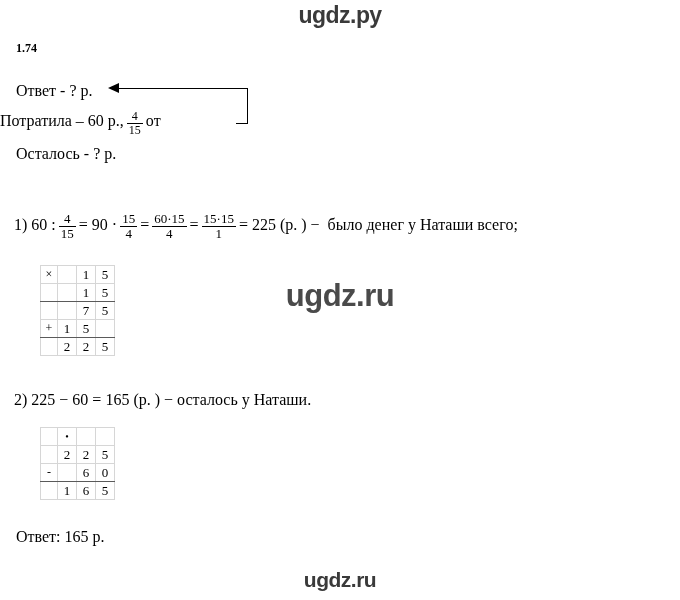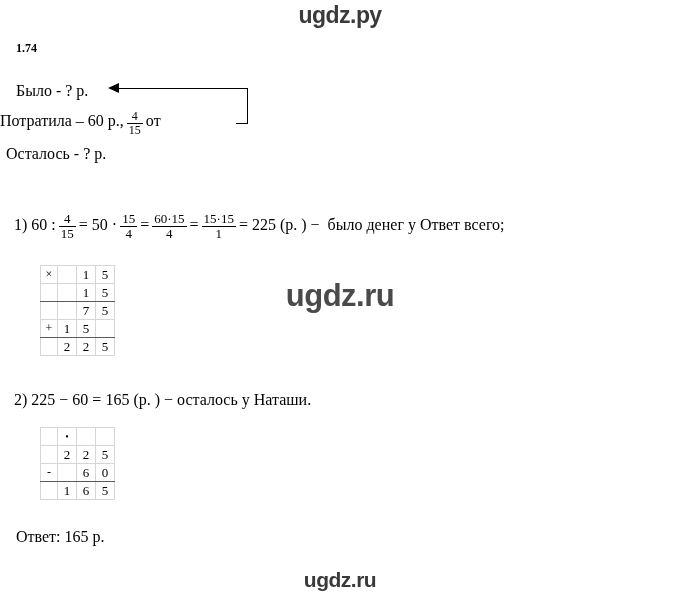--- a/index.html
+++ b/index.html
@@ -64,21 +64,21 @@
     font-weight: bold;
     font-family: "Liberation Serif", serif;
   }
   .cond {
     position: absolute;
     font-size: 16px;
     white-space: nowrap;
   }
   .cond-1 { left: 16px; top: 82px; }
   .cond-2 { left: 0; top: 110px; }
-  .cond-3 { left: 6px; top: 145px; }
+  .cond-3 { left: 16px; top: 145px; }
 
   .frac {
     display: inline-block;
     vertical-align: -0.45em;
     text-align: center;
     margin: 0 3px;
     line-height: 1.05;
   }
   .frac .num {
     display: block;
@@ -178,40 +178,40 @@
 <body>
 
 <div class="page">
 
   <div class="wm-top">ugdz.ру</div>
   <div class="wm-mid">ugdz.ru</div>
   <div class="wm-bottom">ugdz.ru</div>
 
   <div class="task-number">1.74</div>
 
-  <div class="cond cond-1">Было - ? р.</div>
+  <div class="cond cond-1">Ответ - ? р.</div>
 
   <div class="cond cond-2">
     <span>Потратила – 60 р.,</span><span class="frac"><span class="num">4</span><span class="den">15</span></span><span>от</span>
   </div>
 
   <div class="cond cond-3">Осталось - ? р.</div>
 
   <div class="bracket">
     <div class="arrowhead"></div>
     <div class="hline-top"></div>
     <div class="vline"></div>
     <div class="hline-bot"></div>
   </div>
 
   <div class="step step-1">
     <span>1)</span>
-    <span>60 :</span><span class="frac big"><span class="num">4</span><span class="den">15</span></span><span>= 50</span>
+    <span>60 :</span><span class="frac big"><span class="num">4</span><span class="den">15</span></span><span>= 90</span>
     <span>·</span><span class="frac big"><span class="num">15</span><span class="den">4</span></span><span>=</span><span class="frac big"><span class="num">60·15</span><span class="den">4</span></span><span>=</span><span class="frac big"><span class="num">15·15</span><span class="den">1</span></span><span>= 225 (р. ) −</span>
-    &nbsp;<span>было денег у Ответ всего;</span>
+    &nbsp;<span>было денег у Наташи всего;</span>
   </div>
 
   <div class="colcalc calc-mult">
     <table>
       <tbody>
           <tr>
         <td class="op">×</td>
         <td></td>
         <td>1</td>
         <td>5</td>

